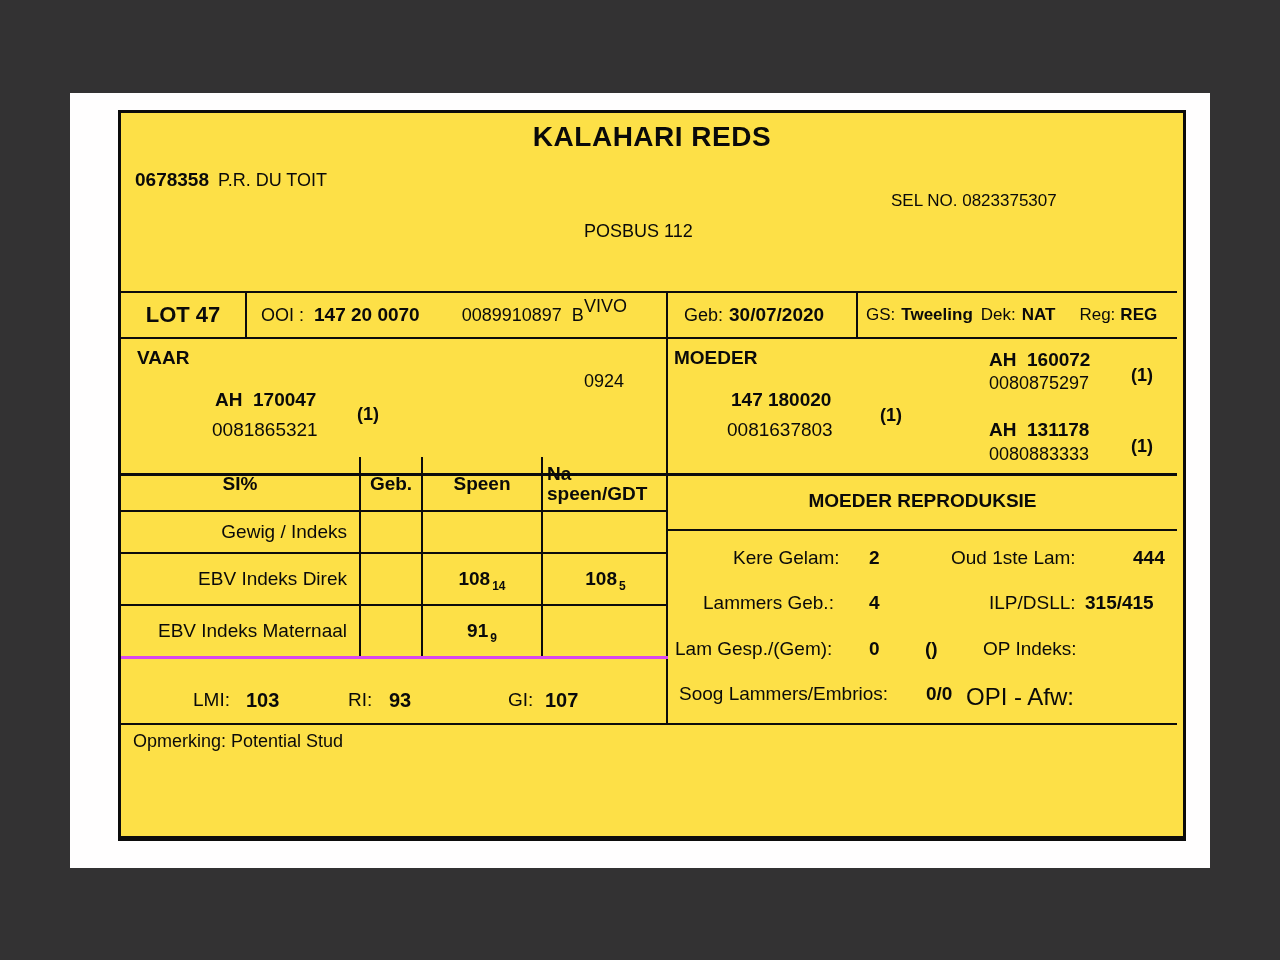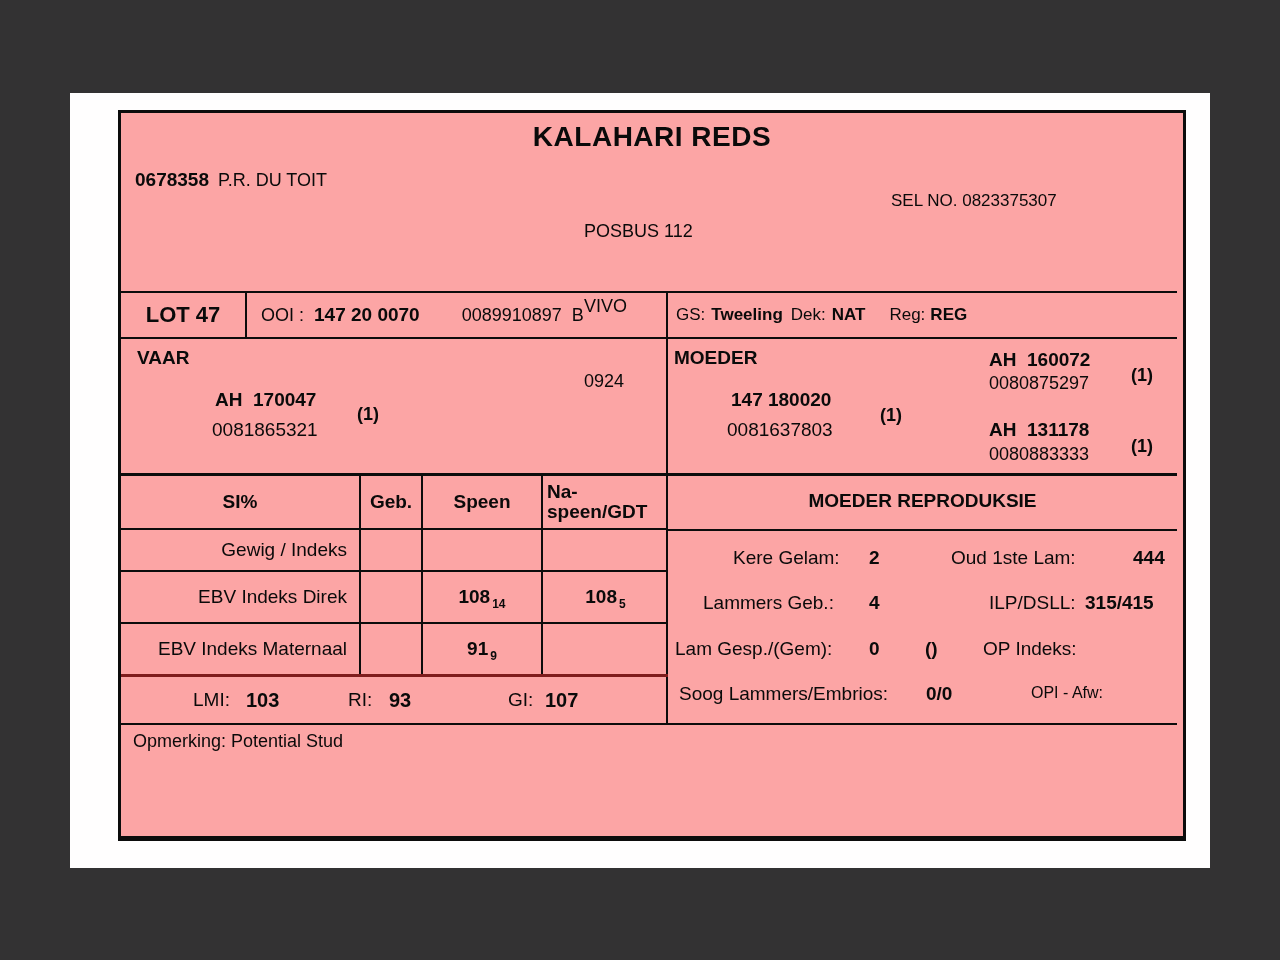--- a/index.html
+++ b/index.html
@@ -1,31 +1,31 @@
 <!DOCTYPE html>
 <html><head>
 <meta charset="utf-8">
 <style>
   html,body{margin:0;padding:0;}
   body{width:1280px;height:960px;background:#333233;font-family:"Liberation Sans",sans-serif;color:#0a0a0a;}
   .screen{position:relative;width:1280px;height:960px;background:#333233;overflow:hidden;}
   .page{position:absolute;left:70px;top:93px;width:1140px;height:775px;background:#fffefe;}
-  .card{position:absolute;left:48px;top:17px;width:1062px;height:723px;border:3px solid #0c0c0c;border-bottom-width:5px;background:#fca5a5;box-sizing:content-box;}
+  .card{position:absolute;left:48px;top:17px;width:1062px;height:723px;border:3px solid #0c0c0c;border-bottom-width:5px;background:#fde047;box-sizing:content-box;}
   .t{position:absolute;white-space:pre;line-height:1.2;}
   .b{font-weight:bold;}
   .hline{position:absolute;background:#0c0c0c;}
   .vline{position:absolute;background:#0c0c0c;}
   .title{position:absolute;left:0;right:0;top:8px;text-align:center;font-size:28px;font-weight:bold;letter-spacing:.5px;}
   .lot-row{position:absolute;left:0;top:178px;width:1056px;height:48px;border-top:2px solid #0c0c0c;border-bottom:2px solid #0c0c0c;display:flex;box-sizing:border-box;}
   .lot-cell{display:flex;align-items:center;box-sizing:border-box;white-space:pre;height:100%;}
   .lc1{width:126px;border-right:2px solid #0c0c0c;justify-content:center;font-size:22px;font-weight:bold;}
   .lc2{width:421px;border-right:2px solid #0c0c0c;padding-left:14px;font-size:18px;}
   .lc3{width:190px;border-right:2px solid #0c0c0c;padding-left:16px;font-size:18px;}
   .lc4{flex:1;padding-left:8px;font-size:17px;}
-  .ebv{position:absolute;left:0;top:362px;width:547px;height:202px;display:grid;grid-template-columns:240px 62px 120px 125px;grid-template-rows:55px 42px 52px 50px;border-bottom:3px solid #7f1d1d;box-sizing:border-box;}
+  .ebv{position:absolute;left:0;top:344px;width:547px;height:202px;display:grid;grid-template-columns:240px 62px 120px 125px;grid-template-rows:55px 42px 52px 50px;border-bottom:3px solid #d946ef;box-sizing:border-box;}
   .ebv > div{box-sizing:border-box;border-right:2px solid #0c0c0c;border-bottom:2px solid #0c0c0c;display:flex;align-items:center;justify-content:center;font-size:19px;}
   .ebv > div:nth-child(4n){border-right:none;}
   .ebv > div:nth-child(n+13){border-bottom:none;}
   .hc{font-weight:bold;}
   .hc-naspeen{justify-content:flex-start !important;padding-left:4px;white-space:normal;line-height:1.05;font-weight:bold;}
   .lcell{justify-content:flex-end !important;padding-right:12px;white-space:pre;}
   .vcell{font-weight:bold;}
   .subnum{font-size:12px;font-weight:bold;position:relative;top:7px;margin-left:2px;}
   .repro-head{position:absolute;left:547px;top:363px;width:509px;height:50px;display:flex;align-items:center;justify-content:center;font-size:19px;font-weight:bold;}
 </style>
@@ -44,20 +44,21 @@
         <div>POSBUS 112</div>
         <div>VIVO</div>
         <div>0924</div>
       </div>
 
       <div class="t" style="left:770px;top:78px;font-size:17px;">SEL NO. 0823375307</div>
 
       <div class="lot-row">
         <div class="lot-cell lc1">LOT 47</div>
         <div class="lot-cell lc2"><span>OOI :</span><span class="b" style="margin-left:10px;font-size:19px;">147 20 0070</span><span style="margin-left:42px;">0089910897  B</span></div>
+        <div class="lot-cell lc3"><span>Geb:</span><span class="b" style="margin-left:6px;font-size:19px;">30/07/2020</span></div>
         <div class="lot-cell lc4"><span>GS:</span><span class="b" style="margin-left:6px;">Tweeling</span><span style="margin-left:8px;">Dek:</span><span class="b" style="margin-left:6px;">NAT</span><span style="margin-left:24px;">Reg:</span><span class="b" style="margin-left:5px;">REG</span></div>
       </div>
 
       <div class="vline" style="left:545px;top:178px;width:2px;height:434px;"></div>
 
       <div class="t b" style="left:16px;top:234px;font-size:19px;">VAAR</div>
       <div class="t b" style="left:94px;top:276px;font-size:19px;">AH  170047</div>
       <div class="t" style="left:91px;top:306px;font-size:19px;">0081865321</div>
       <div class="t b" style="left:236px;top:291px;font-size:18px;">(1)</div>
 
@@ -127,21 +128,21 @@
       <div class="t" style="left:868px;top:479px;font-size:19px;">ILP/DSLL:</div>
       <div class="t b" style="left:964px;top:479px;font-size:19px;">315/415</div>
 
       <div class="t" style="left:554px;top:525px;font-size:19px;">Lam Gesp./(Gem):</div>
       <div class="t b" style="left:748px;top:525px;font-size:19px;">0</div>
       <div class="t b" style="left:804px;top:525px;font-size:19px;">()</div>
       <div class="t" style="left:862px;top:525px;font-size:19px;">OP Indeks:</div>
 
       <div class="t" style="left:558px;top:570px;font-size:19px;">Soog Lammers/Embrios:</div>
       <div class="t b" style="left:805px;top:570px;font-size:19px;">0/0</div>
-      <div class="t" style="left:910px;top:570px;font-size:16px;text-align:center;">OPI - Afw:</div>
+      <div class="t" style="left:845px;top:570px;font-size:24px;text-align:center;">OPI - Afw:</div>
 
       <div class="hline" style="left:0;top:610px;width:1056px;height:2px;"></div>
 
       <div class="t" style="left:12px;top:618px;font-size:18px;">Opmerking: Potential Stud</div>
 
     </div>
   </div>
 </div>
 
 </body></html>

